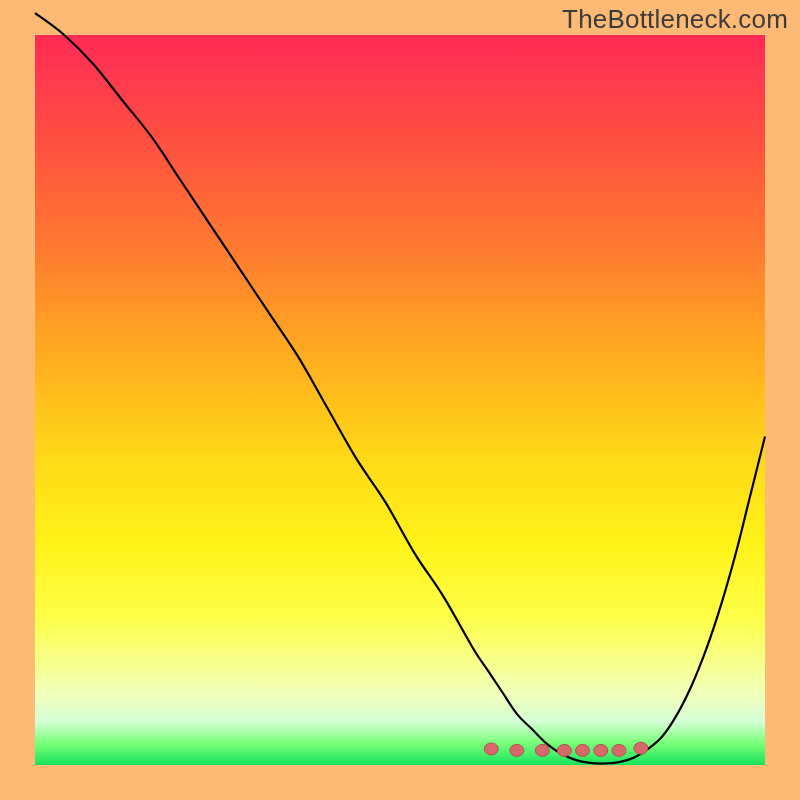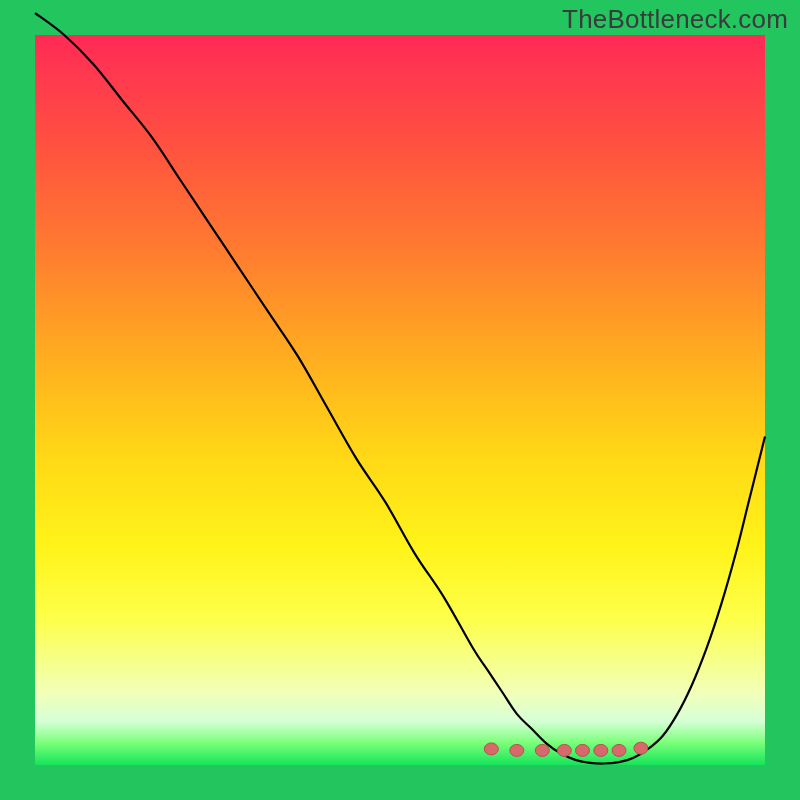--- a/index.html
+++ b/index.html
@@ -10,21 +10,21 @@
     background: #000;
     overflow: hidden;
     font-family: Arial, Helvetica, sans-serif;
   }
   .frame {
     position: absolute;
     left: 0;
     top: 0;
     width: 800px;
     height: 800px;
-    background: #22c55e;
+    background: #fdba74;
   }
   .watermark {
     position: absolute;
     top: 4px;
     right: 12px;
     color: #3b3b3b;
     font-size: 26px;
     font-weight: 500;
     letter-spacing: 0.2px;
     z-index: 5;

